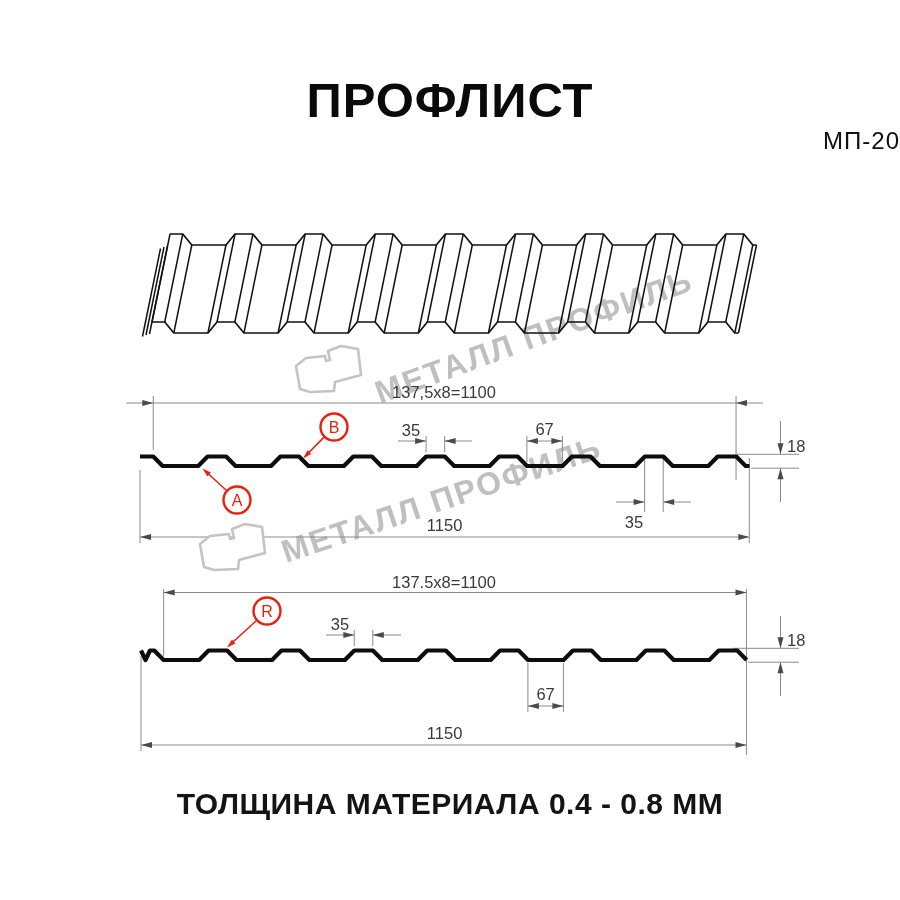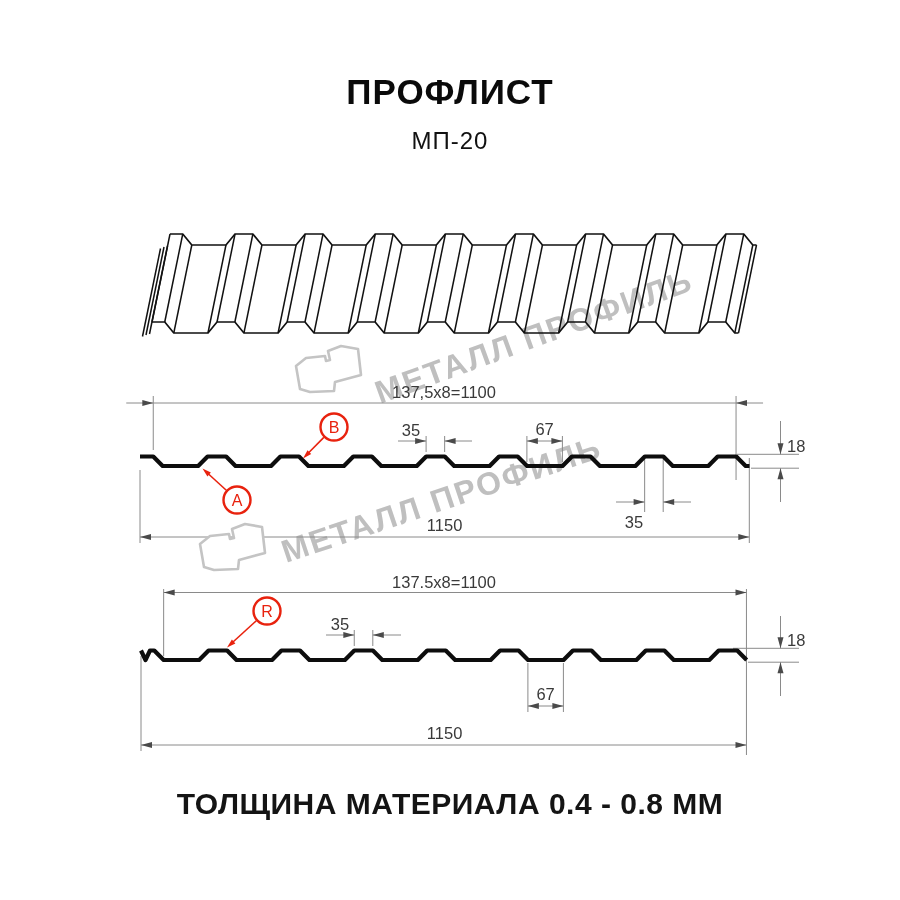--- a/index.html
+++ b/index.html
@@ -1,20 +1,20 @@
 <!DOCTYPE html>
 <html><head>
 <meta charset="utf-8">
 <style>
   html,body{margin:0;padding:0;background:#fff;}
   .page{position:relative;width:900px;height:900px;background:#fff;overflow:hidden;
         font-family:"Liberation Sans",sans-serif;}
   .title{position:absolute;top:72px;left:0;width:100%;text-align:center;
-         font-size:35px;font-weight:800;letter-spacing:1px;color:#0a0a0a;}
-  .subtitle{position:absolute;top:127px;left:0;width:100%;text-align:center;
+         font-size:49px;font-weight:800;letter-spacing:1px;color:#0a0a0a;}
+  .subtitle{position:absolute;top:127px;left:0;width:100%;text-align:right;
             font-size:24px;font-weight:500;letter-spacing:1px;color:#111;}
   .note{position:absolute;top:787px;left:0;width:100%;text-align:center;
         font-size:30px;font-weight:700;letter-spacing:.5px;color:#141414;}
   svg{position:absolute;left:0;top:0;}
   text{font-family:"Liberation Sans",sans-serif;}
 </style>
 </head>
 <body>
 
 <div class="page">

